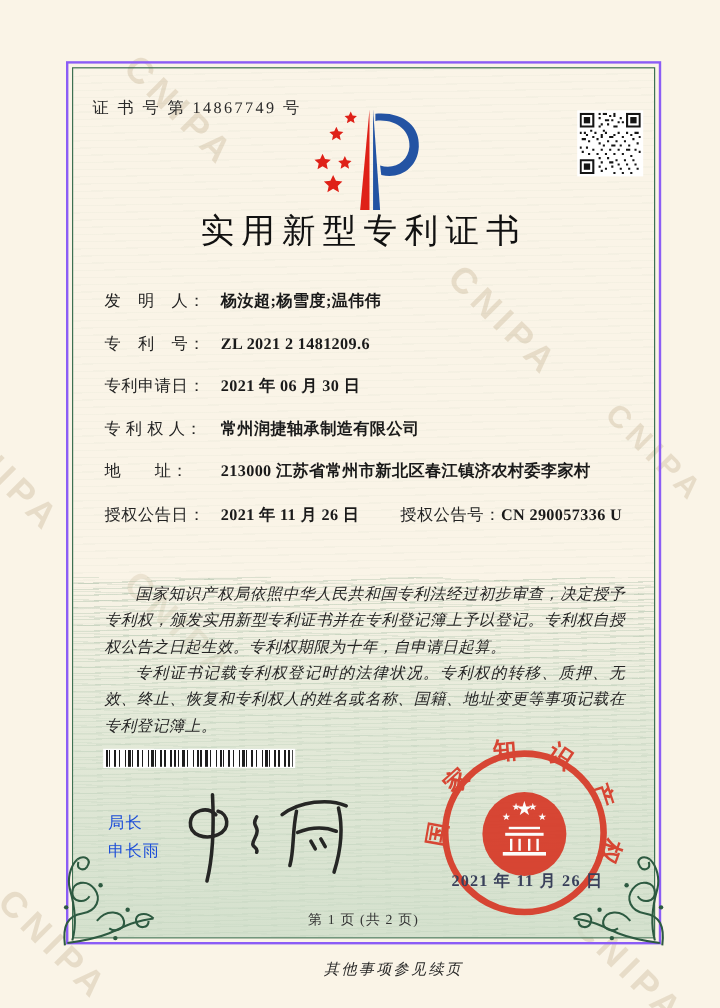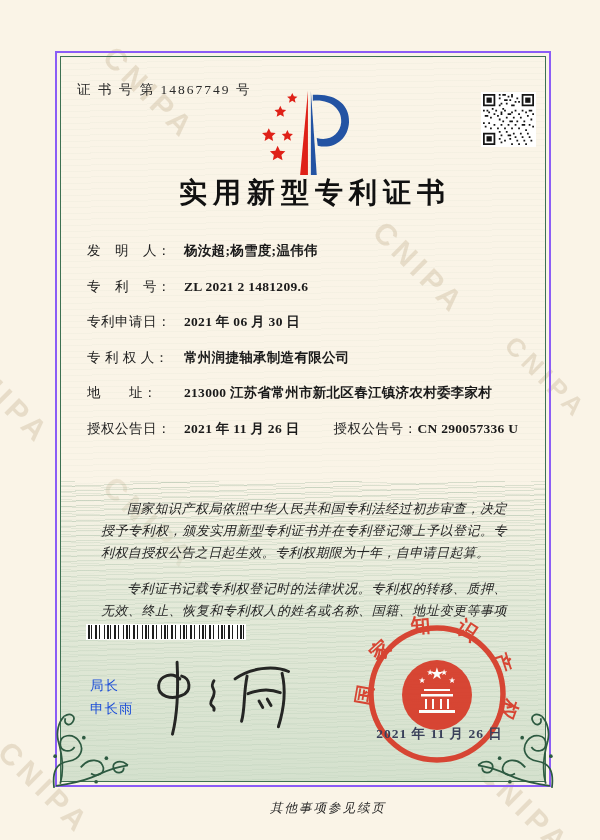--- a/index.html
+++ b/index.html
@@ -36,33 +36,33 @@
     background:repeating-linear-gradient(179deg, rgba(120,155,125,0.12) 0 1px, rgba(255,255,255,0) 1px 6px);
   }
   .cert-no{
     position:absolute;left:20px;top:28px;z-index:2;
     font-size:13.5px;letter-spacing:2px;color:#2a2a2a;
   }
   .logo{position:absolute;left:199px;top:36px;width:98px;height:90px;z-index:2;}
   .qr{position:absolute;left:424px;top:39px;width:51px;height:51px;z-index:2;background:#fff;padding:2px;}
   .title{
     position:absolute;left:0;top:121px;width:100%;text-align:center;z-index:2;
-    font-size:28px;font-weight:bold;letter-spacing:6px;color:#111;margin-left:12px;
+    font-size:28px;font-weight:normal;letter-spacing:6px;color:#111;
   }
   .fields{position:absolute;left:30px;top:190px;width:440px;z-index:2;}
   .frow{height:35.6px;font-size:13.5px;line-height:15px;white-space:nowrap;}
   .lbl{display:inline-block;min-width:97px;letter-spacing:.5px;color:#222;white-space:pre;}
   .val{font-weight:600;color:#1a1a1a;letter-spacing:.3px;}
   .lbl2{display:inline-block;margin-left:34px;letter-spacing:.5px;color:#222;white-space:pre;}
   .paras{
     position:absolute;left:29px;top:430px;width:436px;z-index:2;
     font-size:13px;line-height:21.8px;font-style:italic;color:#252525;
     text-align:justify;letter-spacing:.4px;
   }
-  .paras p{margin:15px;text-indent:2em;}
+  .paras p{margin:1px;text-indent:2em;}
   .barcode{
     position:absolute;left:29px;top:571px;width:160px;height:16px;z-index:2;
     background:#fff;padding:1px 2px;box-sizing:border-box;
   }
   .bars{width:100%;height:100%;
     background:repeating-linear-gradient(90deg,
       #1d1d1d 0 2px,#fff 2px 3px,#1d1d1d 3px 4px,#fff 4px 7px,
       #1d1d1d 7px 9px,#fff 9px 11px,#1d1d1d 11px 12px,#fff 12px 16px,
       #1d1d1d 16px 17px,#fff 17px 19px);
   }
@@ -206,20 +206,21 @@
           <rect x="73" y="90" width="2" height="10"></rect>
           <rect x="80" y="90" width="2" height="10"></rect>
           <rect x="88" y="90" width="2" height="10"></rect>
           <rect x="95" y="90" width="2" height="10"></rect>
           <rect x="67" y="101" width="36" height="3"></rect>
         </g>
       </g>
     </svg>
     <div class="seal-date">2021 年 11 月 26 日</div>
 
+    <div class="pagenum">第 1 页 (共 2 页)</div>
 
     <svg class="ornament orn-left" viewBox="0 0 80 80" aria-hidden="true">
       <g fill="none" stroke="#2d5a41" stroke-width="1.7">
         <path d="M4,76 C2,60 6,52 18,50 C30,48 34,38 28,30 C22,22 10,24 10,33 C10,41 20,42 24,36"></path>
         <path d="M6,74 C20,72 30,70 40,66 C52,61 60,56 76,54"></path>
         <path d="M76,54 C70,48 60,50 62,57 C64,63 72,62 72,56"></path>
         <path d="M30,56 C38,46 50,48 52,56 C53,62 46,66 40,62"></path>
         <path d="M10,72 C14,58 12,44 8,30 C6,22 8,12 14,6"></path>
         <path d="M14,6 C20,2 26,6 22,12 C19,16 13,14 15,8"></path>
       </g>

